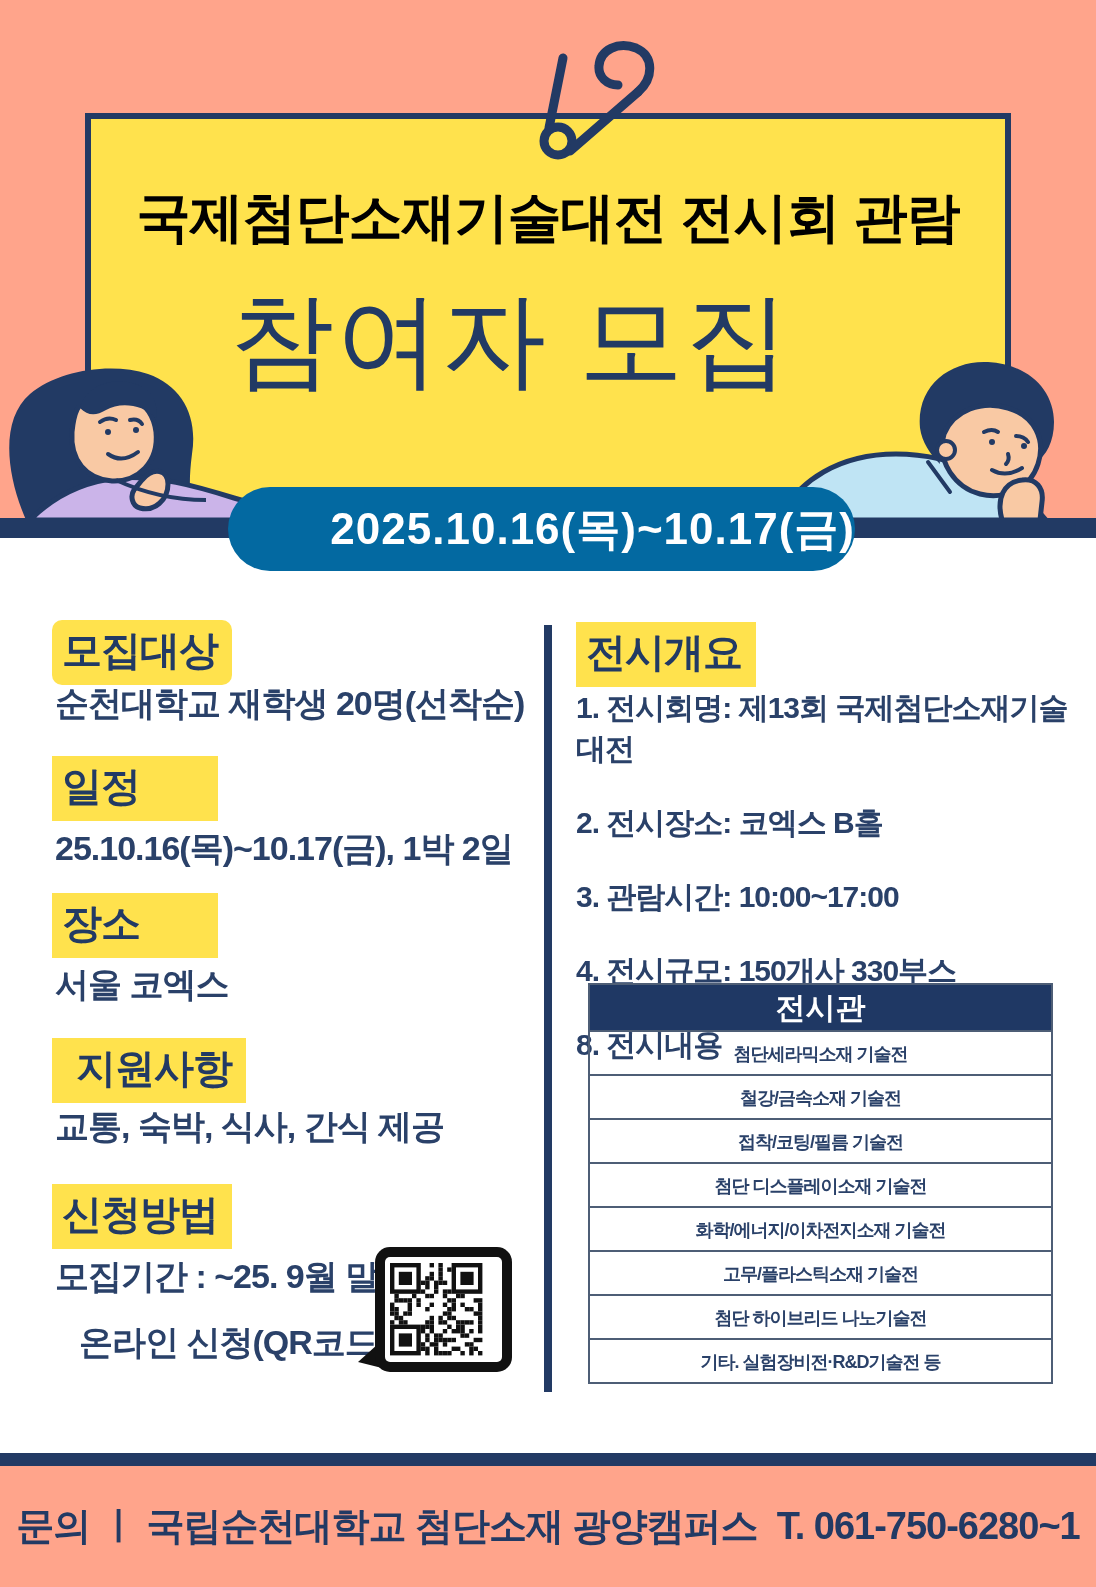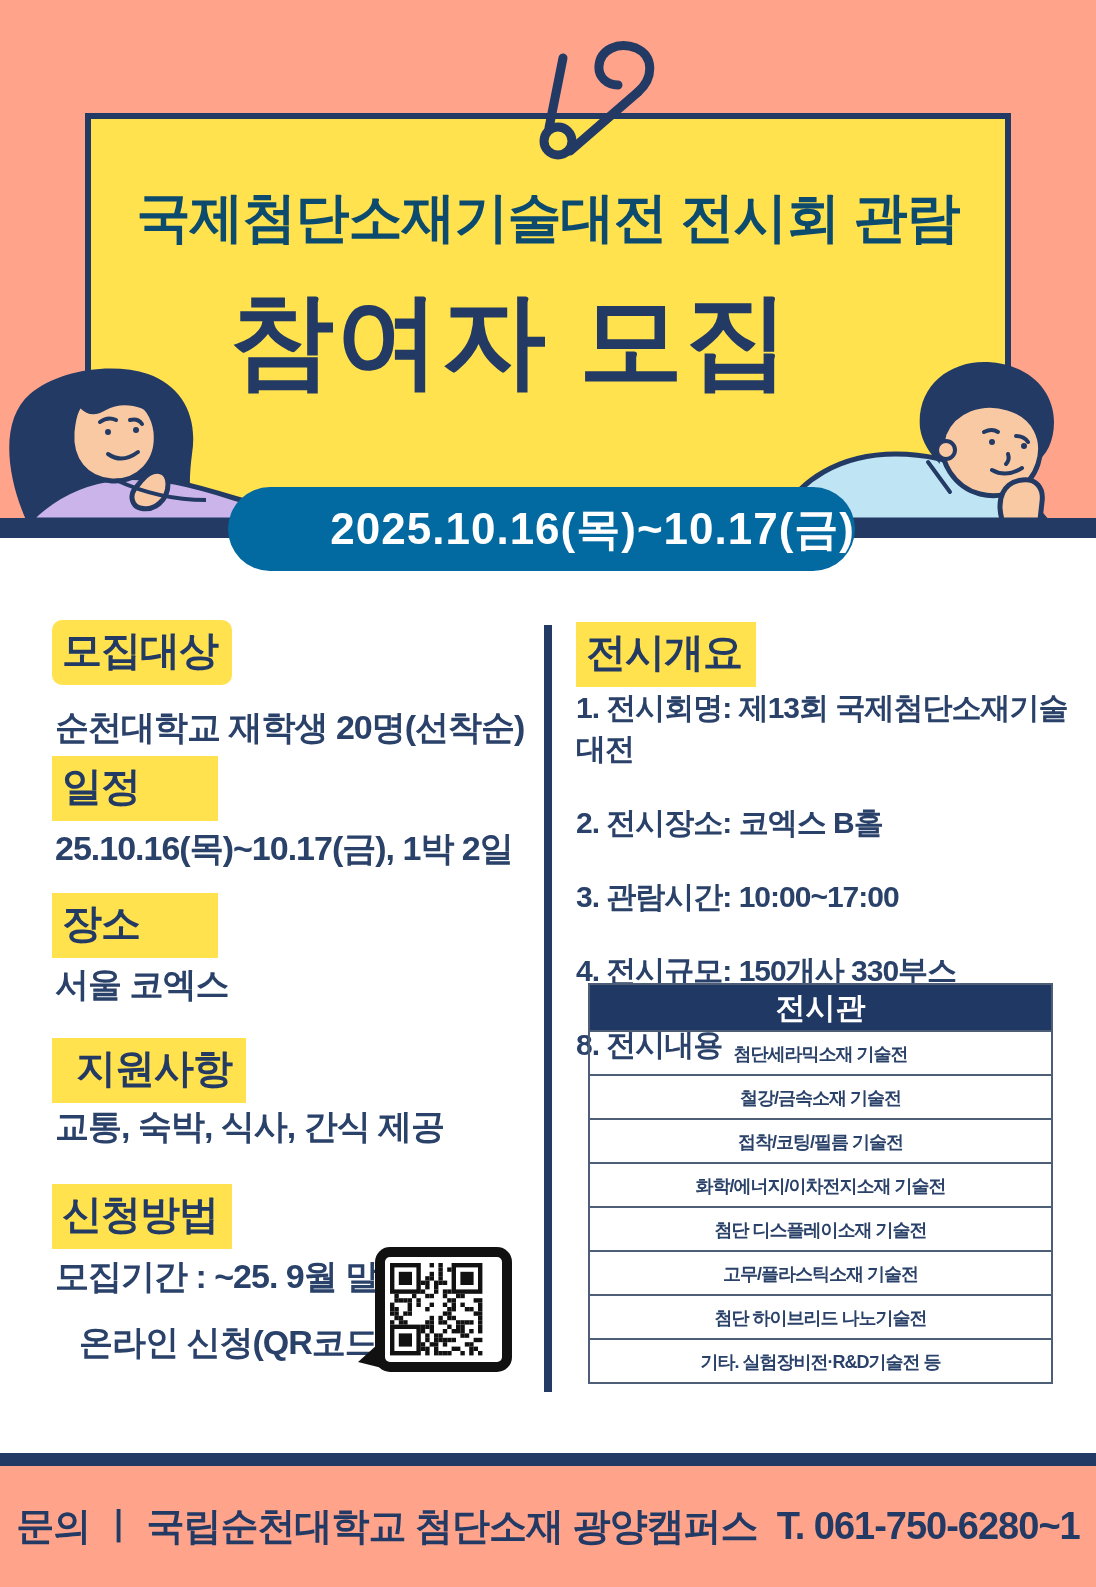--- a/index.html
+++ b/index.html
@@ -4,23 +4,23 @@
 <style>
   html,body{margin:0;padding:0;}
   body{font-family:"Liberation Sans", sans-serif;}
   .poster{position:relative;width:1096px;height:1587px;background:#ffffff;overflow:hidden;}
 
   
   .hero{position:absolute;left:0;top:0;width:1096px;height:538px;background:#FFA48B;}
   .hero-card{position:absolute;left:85px;top:113px;width:926px;height:407px;
              background:#FFE24D;border:6px solid #223A64;box-sizing:border-box;}
   .hero-title1{position:absolute;left:85px;top:182px;width:926px;text-align:center;
-               font-size:54px;font-weight:900;color:#0c4a6e;letter-spacing:-1px;z-index:3;}
+               font-size:54px;font-weight:900;color:#000000;letter-spacing:-1px;z-index:3;}
   .hero-title2{position:absolute;left:85px;top:272px;width:851px;text-align:center;
-               font-size:104px;font-weight:700;color:#223A64;letter-spacing:2px;z-index:3;}
+               font-size:104px;font-weight:400;color:#223A64;letter-spacing:2px;z-index:3;}
   .hero-bar{position:absolute;left:0;top:518px;width:1096px;height:20px;background:#223A64;z-index:5;}
   .date-pill{position:absolute;left:228px;top:487px;width:627px;height:84px;background:#0369a1;
              border-radius:44px;z-index:6;text-align:right;line-height:84px;
              font-size:44px;font-weight:700;color:#ffffff;letter-spacing:1px;}
   .pin-svg{position:absolute;left:520px;top:38px;z-index:4;}
   .person-svg{position:absolute;z-index:2;}
   .woman{left:-4px;top:362px;}
   .man{left:778px;top:350px;}
 
   
@@ -97,21 +97,21 @@
       <circle cx="214" cy="92" r="3" fill="#223A64"></circle>
       <circle cx="246" cy="96" r="3" fill="#223A64"></circle>
       <path d="M224,170 C218,148 226,132 244,130 C258,128 266,138 264,152 L262,170 Z" fill="#F9C9A4" stroke="#223A64" stroke-width="5"></path>
     </svg>
 
     <div class="hero-bar"></div>
     <div class="date-pill">2025.10.16(목)~10.17(금)</div>
   </div>
 
   <div class="hl" style="left:52px;top:620px;border-radius:10px;">모집대상</div>
-  <div class="body-text" style="left:55px;top:681px;margin-top:24px;">순천대학교 재학생 20명(선착순)</div>
+  <div class="body-text" style="left:55px;top:681px;">순천대학교 재학생 20명(선착순)</div>
 
   <div class="hl" style="left:52px;top:756px;">일정</div>
   <div class="body-text" style="left:55px;top:826px;">25.10.16(목)~10.17(금), 1박 2일</div>
 
   <div class="hl" style="left:52px;top:893px;">장소</div>
   <div class="body-text" style="left:55px;top:962px;">서울 코엑스</div>
 
   <div class="hl" style="left:52px;top:1038px;padding-left:24px;">지원사항</div>
   <div class="body-text" style="left:55px;top:1104px;">교통, 숙박, 식사, 간식 제공</div>
 
@@ -275,22 +275,22 @@
     <div class="ex-item">3. 관람시간: 10:00~17:00</div>
     <div class="ex-item">4. 전시규모: 150개사 330부스</div>
     <div class="ex-item">8. 전시내용</div>
   </div>
 
   <div class="etable">
     <div class="hrow">전시관</div>
     <div class="row">첨단세라믹소재 기술전</div>
     <div class="row">철강/금속소재 기술전</div>
     <div class="row">접착/코팅/필름 기술전</div>
+    <div class="row">첨단 디스플레이소재 기술전</div>
     <div class="row">화학/에너지/이차전지소재 기술전</div>
-    <div class="row">첨단 디스플레이소재 기술전</div>
     <div class="row">고무/플라스틱소재 기술전</div>
     <div class="row">첨단 하이브리드 나노기술전</div>
     <div class="row">기타. 실험장비전·R&amp;D기술전 등</div>
   </div>
 
   <div class="footer-bar"></div>
   <div class="footer">문의 ㅣ 국립순천대학교 첨단소재 광양캠퍼스  T. 061-750-6280~1</div>
 
 </div>
 

